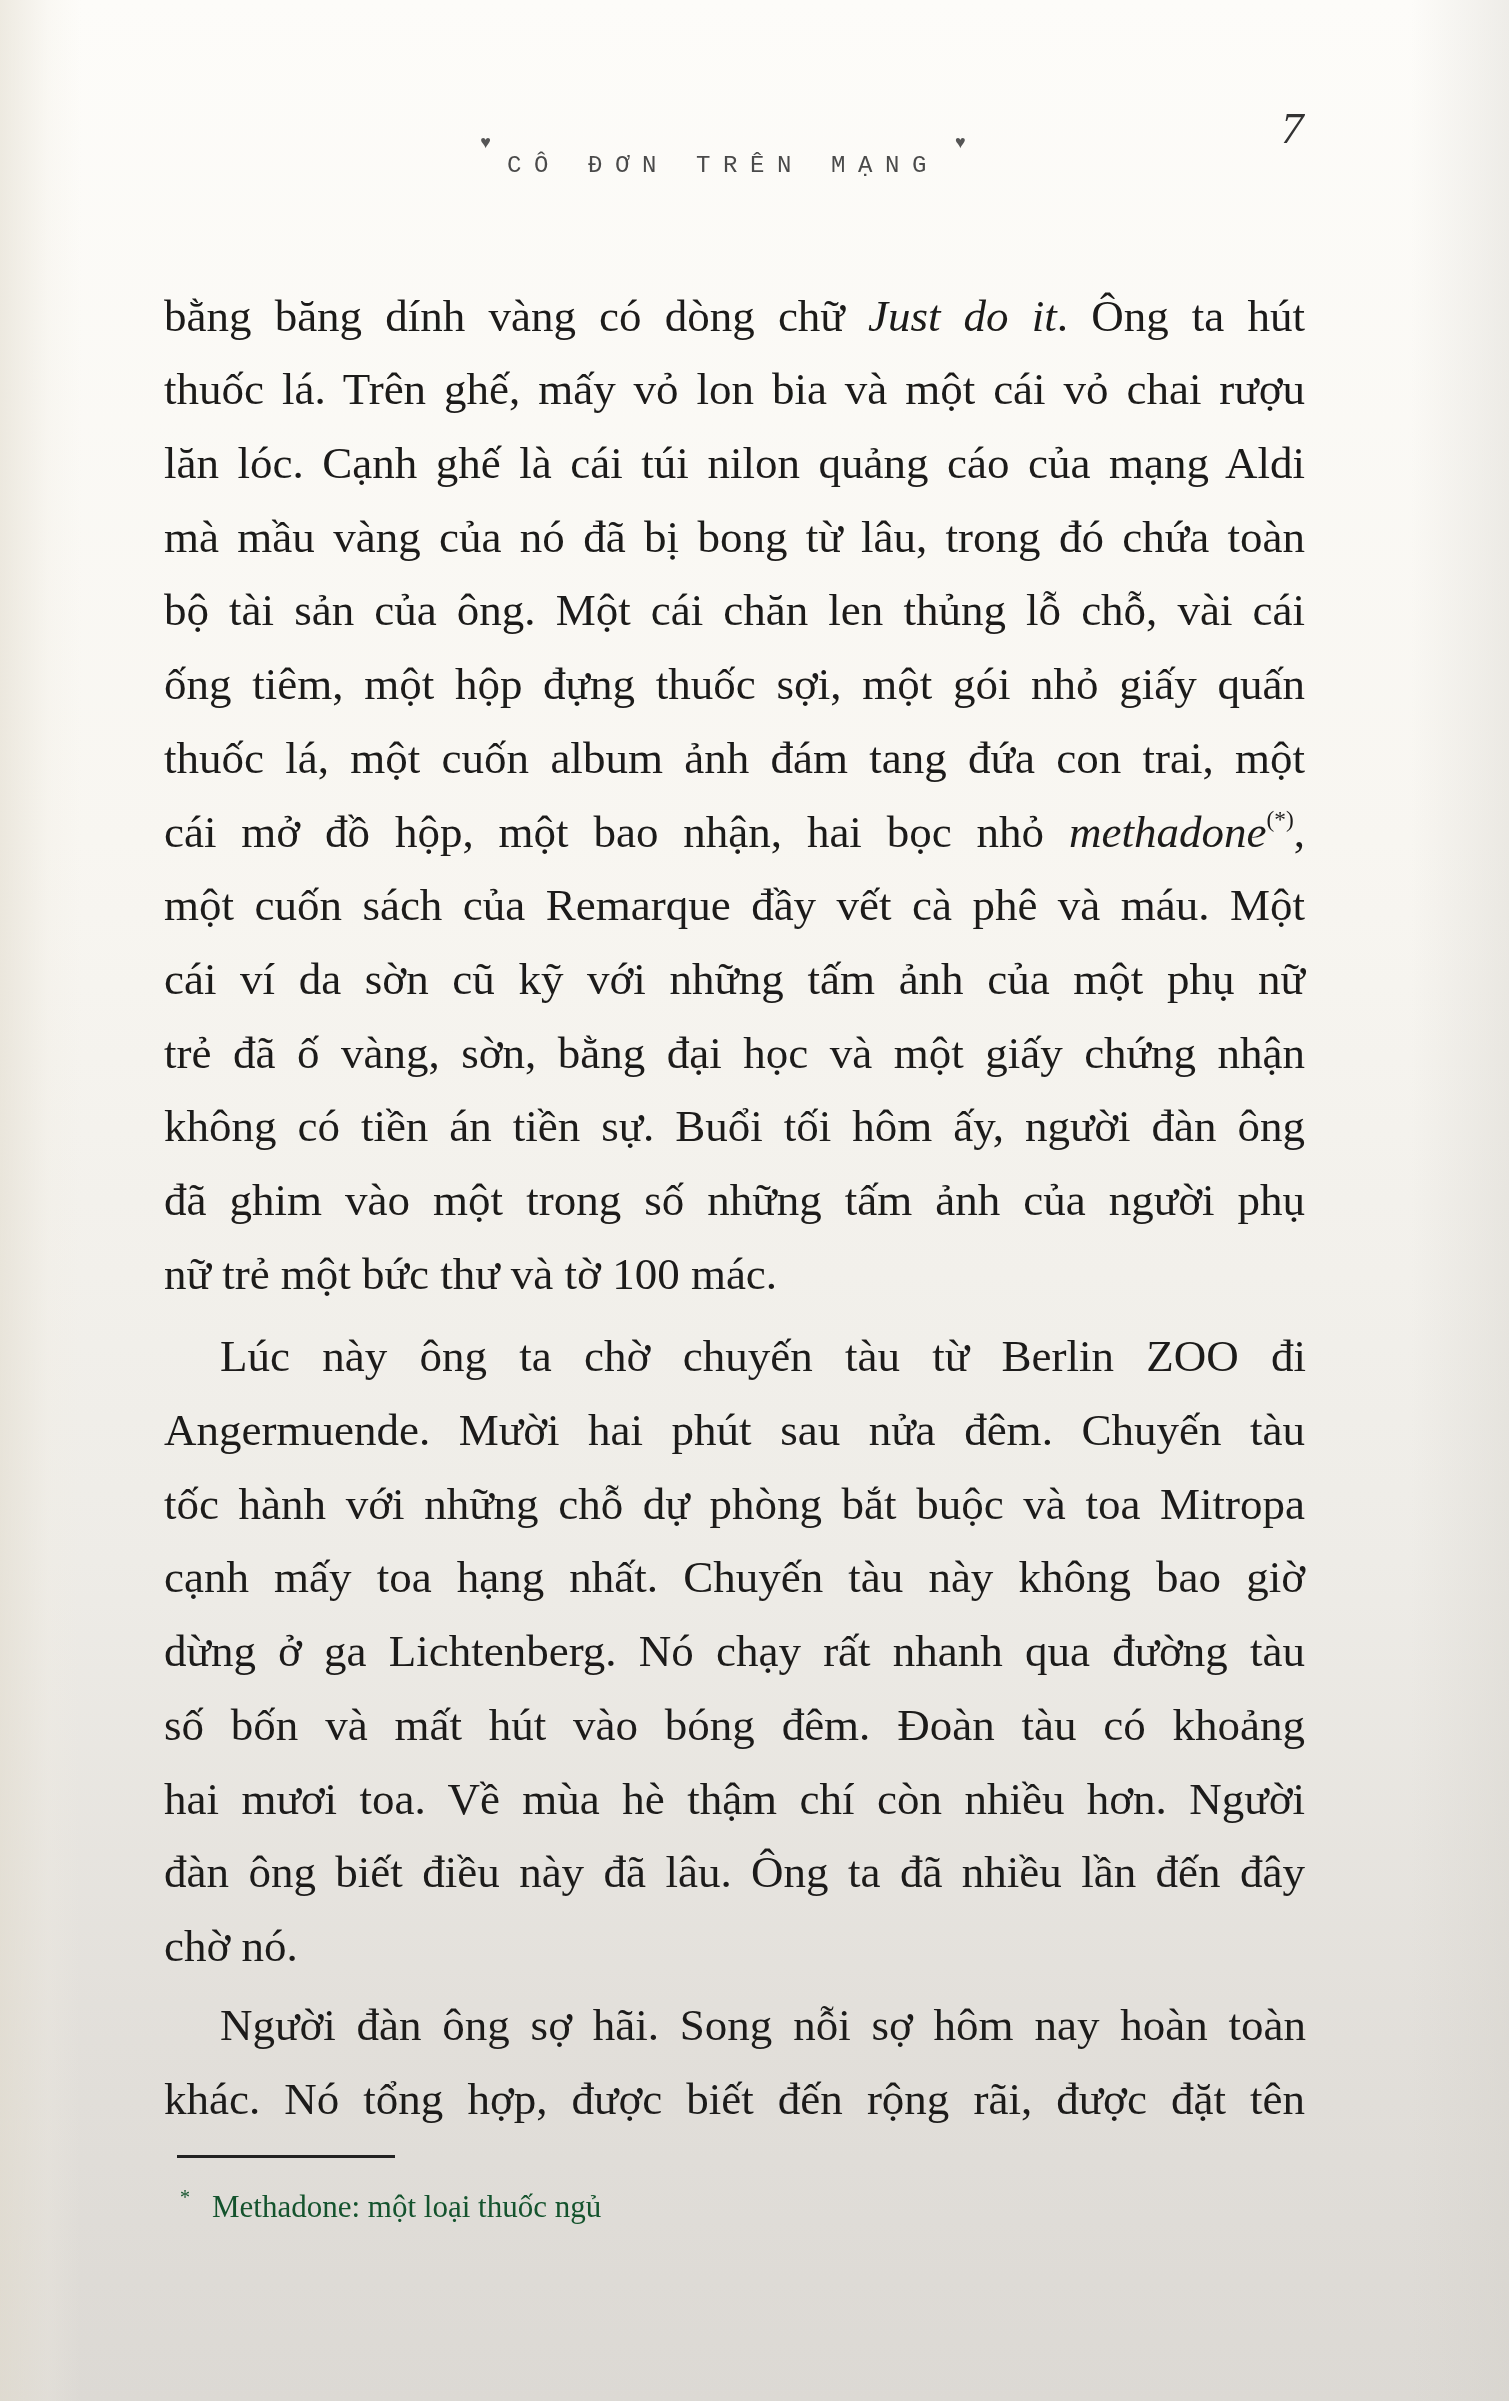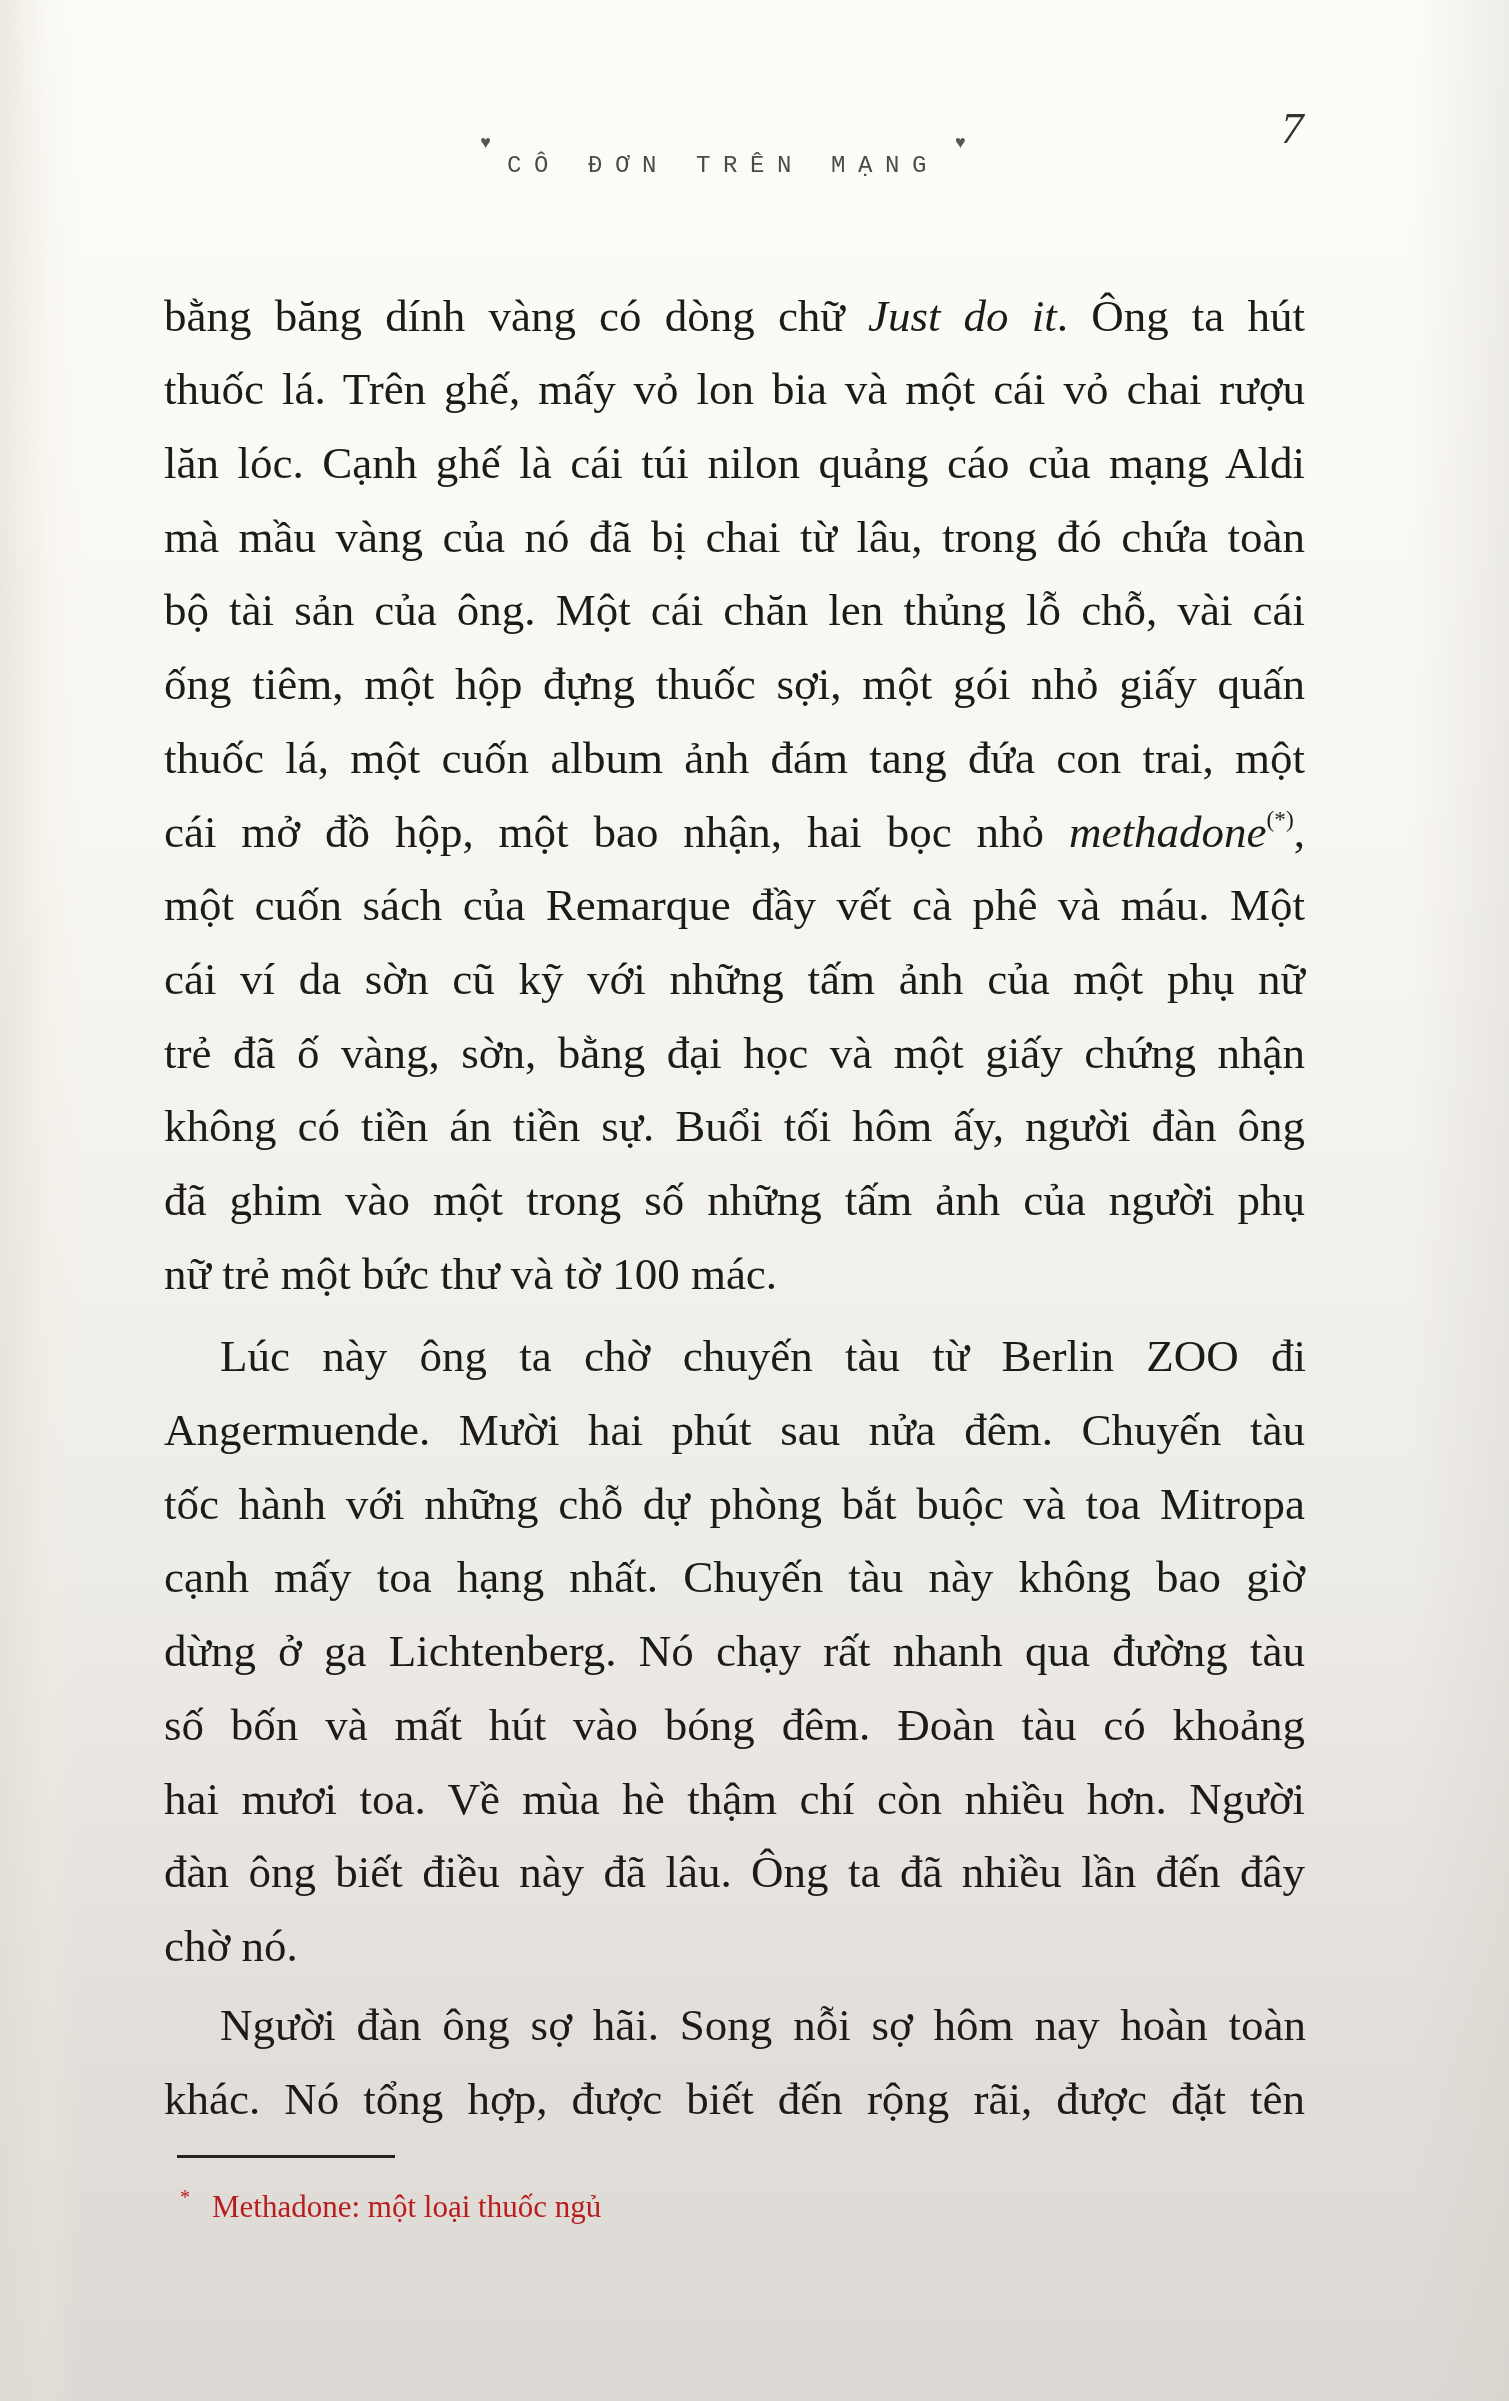--- a/index.html
+++ b/index.html
@@ -102,21 +102,21 @@
       height: 2.7px;
       background: #222;
     }
     .footnote {
       position: absolute;
       left: 180px;
       top: 2177px;
       font-size: 31px;
       line-height: 40px;
       white-space: nowrap;
-      color: #b91c1c;
+      color: #14532d;
     }
     .footnote .marker {
       display: inline-block;
       width: 32px;
       font-size: 20px;
       vertical-align: 12.6px;
     }
   </style>
 </head>
 <body>
@@ -130,21 +130,21 @@
   <span class="heart">♥</span>
 </div>
 
 <div class="page-number">7</div>
 
 <div class="body-text">
 
   <div class="line" style="top:261px"><span>bằng băng dính vàng có dòng chữ </span><i>Just do it</i><span>. Ông ta hút</span></div>
   <div class="line" style="top:334px">thuốc lá. Trên ghế, mấy vỏ lon bia và một cái vỏ chai rượu</div>
   <div class="line" style="top:408px">lăn lóc. Cạnh ghế là cái túi nilon quảng cáo của mạng Aldi</div>
-  <div class="line" style="top:482px">mà mầu vàng của nó đã bị chai từ lâu, trong đó chứa toàn</div>
+  <div class="line" style="top:482px">mà mầu vàng của nó đã bị bong từ lâu, trong đó chứa toàn</div>
   <div class="line" style="top:555px">bộ tài sản của ông. Một cái chăn len thủng lỗ chỗ, vài cái</div>
   <div class="line" style="top:629px">ống tiêm, một hộp đựng thuốc sợi, một gói nhỏ giấy quấn</div>
   <div class="line" style="top:703px">thuốc lá, một cuốn album ảnh đám tang đứa con trai, một</div>
   <div class="line" style="top:777px"><span>cái mở đồ hộp, một bao nhận, hai bọc nhỏ </span><i>methadone</i><sup>(*)</sup><span>,</span></div>
   <div class="line" style="top:850px">một cuốn sách của Remarque đầy vết cà phê và máu. Một</div>
   <div class="line" style="top:924px">cái ví da sờn cũ kỹ với những tấm ảnh của một phụ nữ</div>
   <div class="line" style="top:998px">trẻ đã ố vàng, sờn, bằng đại học và một giấy chứng nhận</div>
   <div class="line" style="top:1071px">không có tiền án tiền sự. Buổi tối hôm ấy, người đàn ông</div>
   <div class="line" style="top:1145px">đã ghim vào một trong số những tấm ảnh của người phụ</div>
   <div class="line last" style="top:1219px">nữ trẻ một bức thư và tờ 100 mác.</div>

